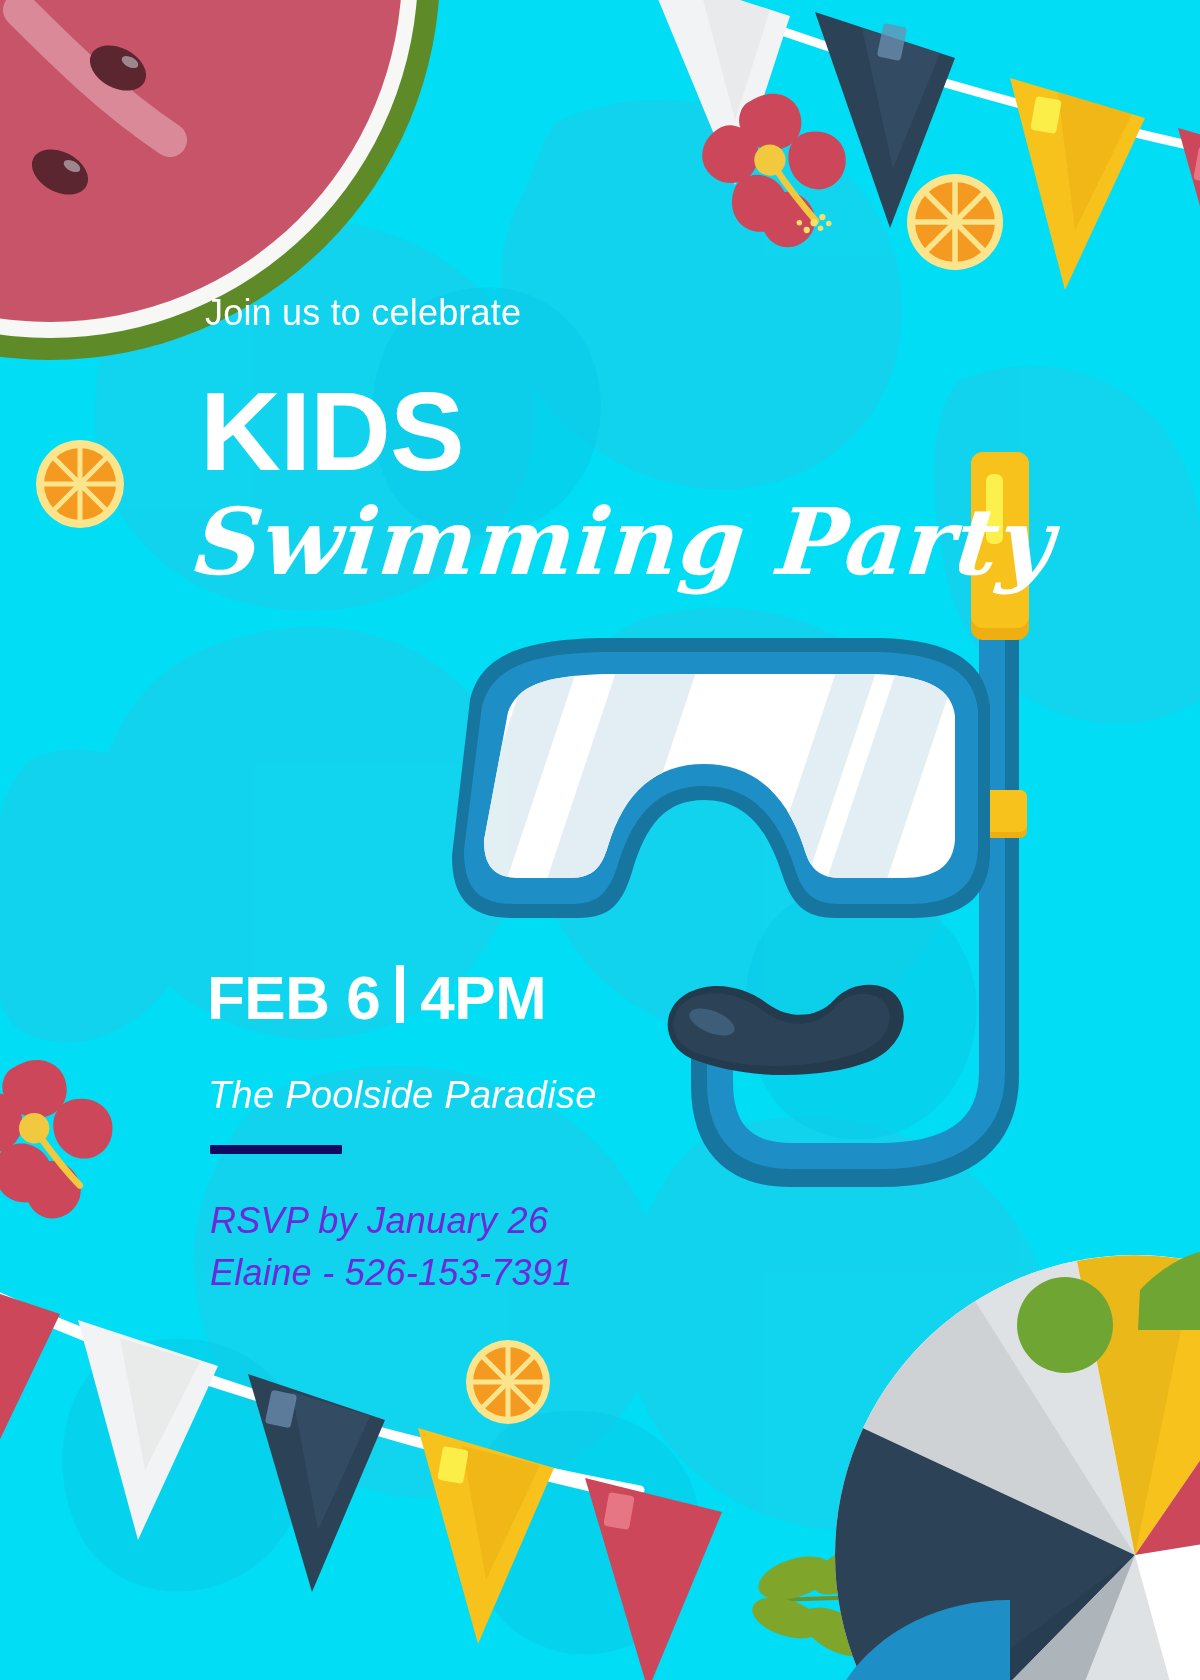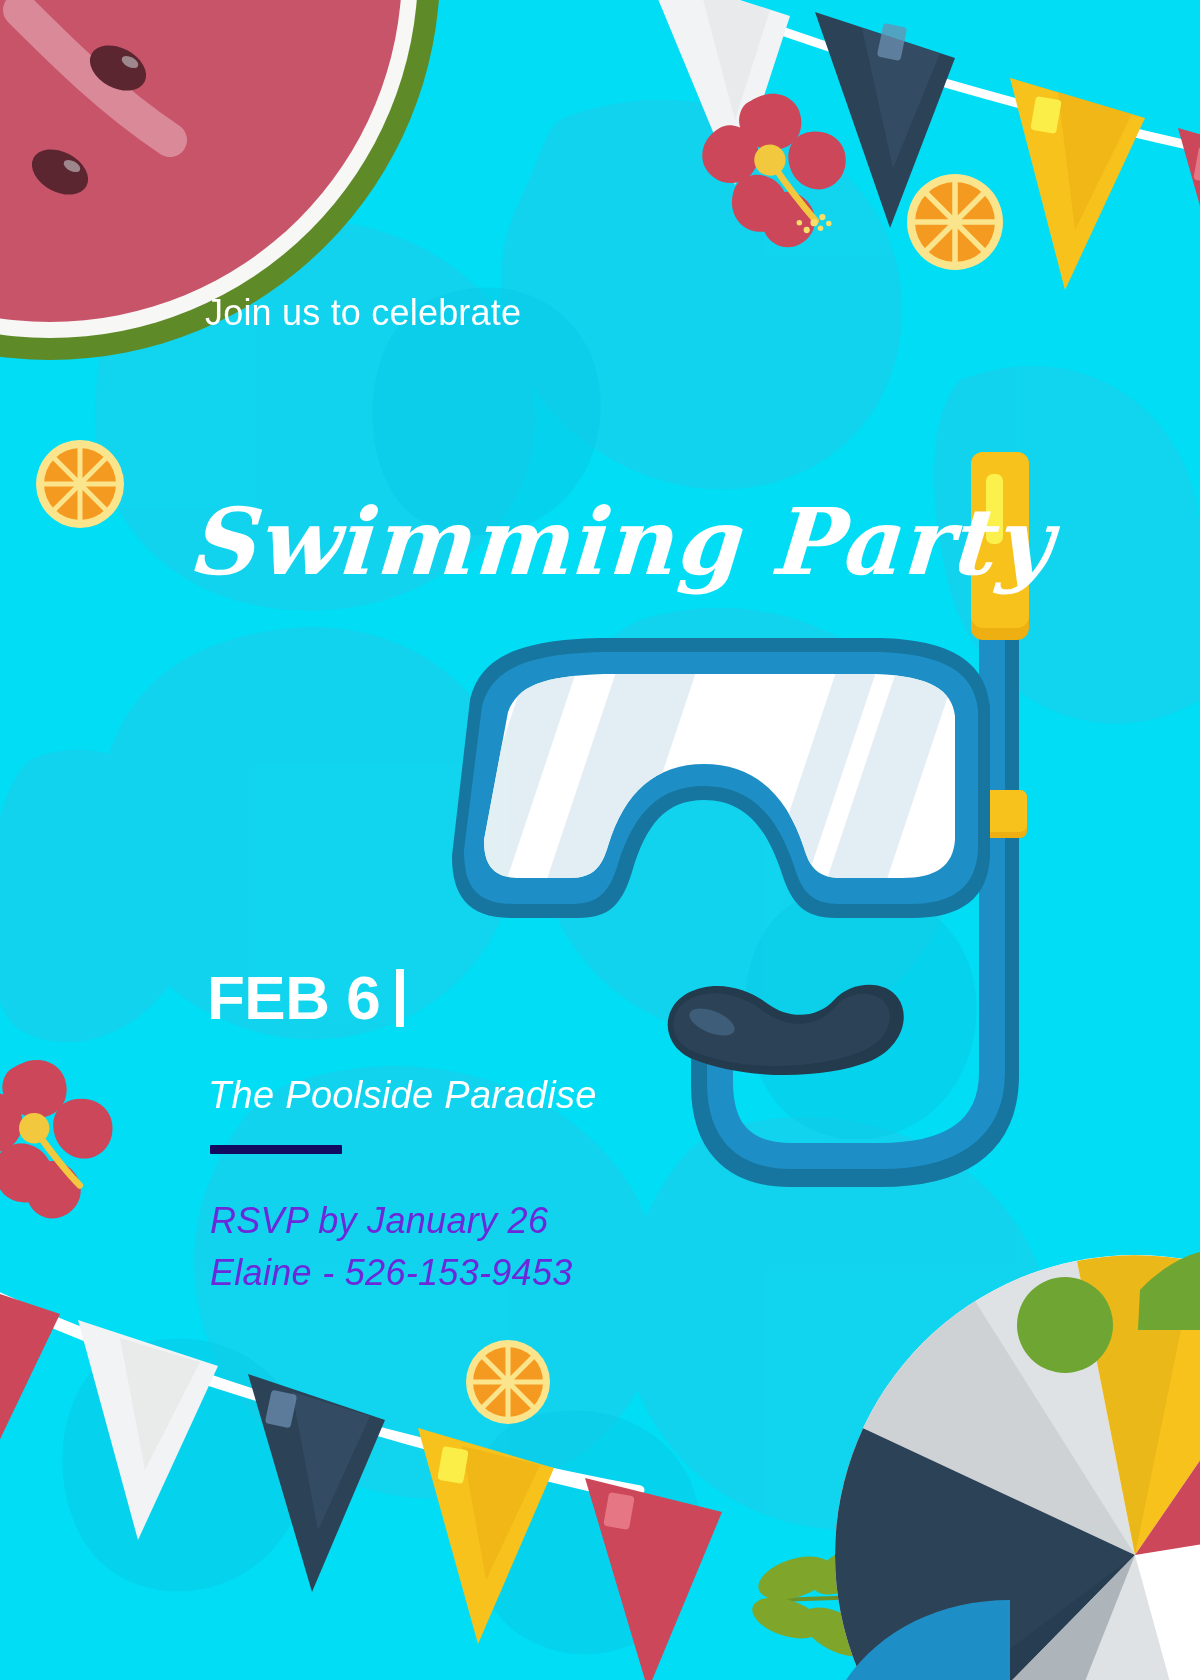--- a/index.html
+++ b/index.html
@@ -36,21 +36,21 @@
     font-size:92px; line-height:96px; color:#ffffff;
     font-family:"DejaVu Serif", serif;
     font-style:italic; font-weight:700;
     letter-spacing:1px; white-space:nowrap;
     transform:skewX(-6deg);
   }
   .t-date {
     position:absolute; left:207px; top:965px;
     font-size:62px; line-height:66px; font-weight:700;
     color:#ffffff; letter-spacing:-0.5px; white-space:nowrap;
-    display:flex; align-items:center; gap:14px;
+    display:flex; gap:14px;
   }
   .t-date .bar {
     display:inline-block; width:8px; height:58px; background:#ffffff;
     margin:0 2px; border-radius:1px;
   }
   .t-venue {
     position:absolute; left:208px; top:1062px;
     font-size:38px; color:#ffffff; font-style:italic;
     font-weight:400; white-space:nowrap; letter-spacing:0.3px;margin-top:12px;
   }
@@ -344,32 +344,34 @@
 
     <path d="M846,1680 C880,1630 940,1600 1010,1600 L1010,1680 Z" fill="#1E8FC6"></path>
 
     <path d="M1140,1290 C1170,1258 1200,1252 1200,1252 L1200,1330 L1138,1330 Z" fill="#6FA633"></path>
   </svg>
 
   <div class="content">
 
     <div class="t-intro">Join us to celebrate</div>
 
+    <div class="t-kids">KIDS</div>
 
     <div class="t-script">Swimming Party</div>
 
     <div class="t-date">
       <span>FEB 6</span>
       <span class="bar"></span>
+      <span>4PM</span>
     </div>
 
     <div class="t-venue">The Poolside Paradise</div>
 
     <div class="divider"></div>
 
     <div class="t-rsvp">
       <div>RSVP by January 26</div>
-      <div>Elaine - 526-153-9453</div>
+      <div>Elaine - 526-153-7391</div>
     </div>
 
   </div>
 
 </div>
 
 </body></html>

